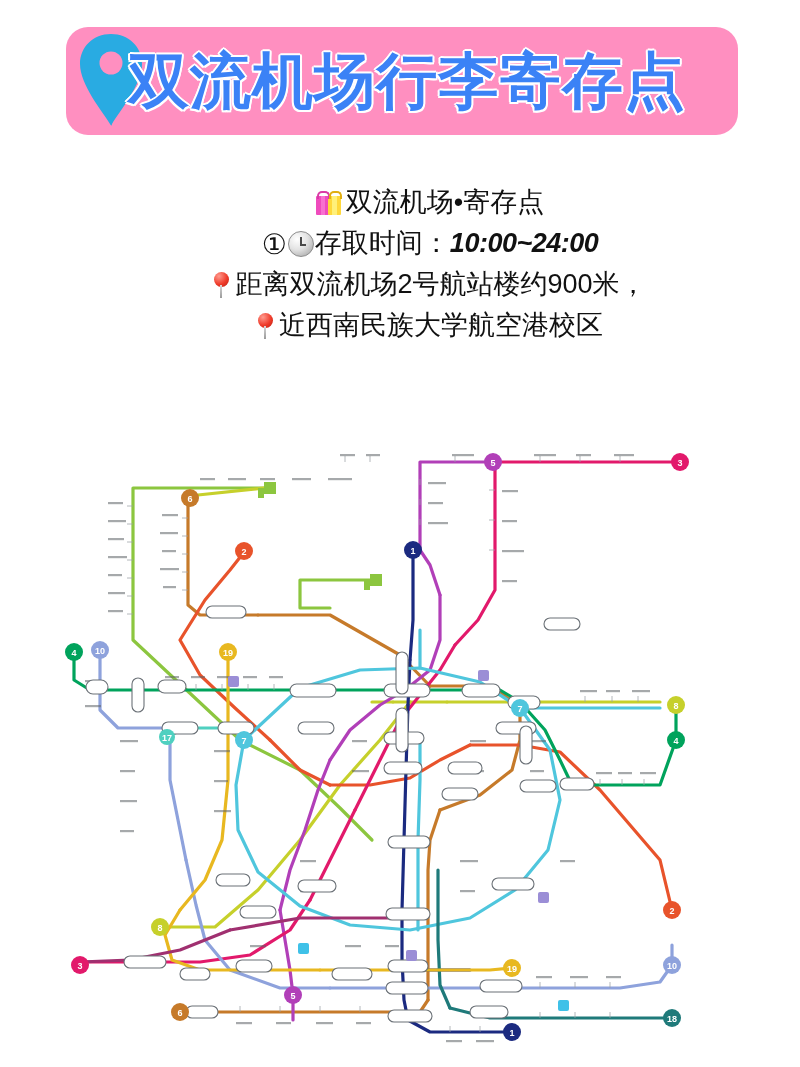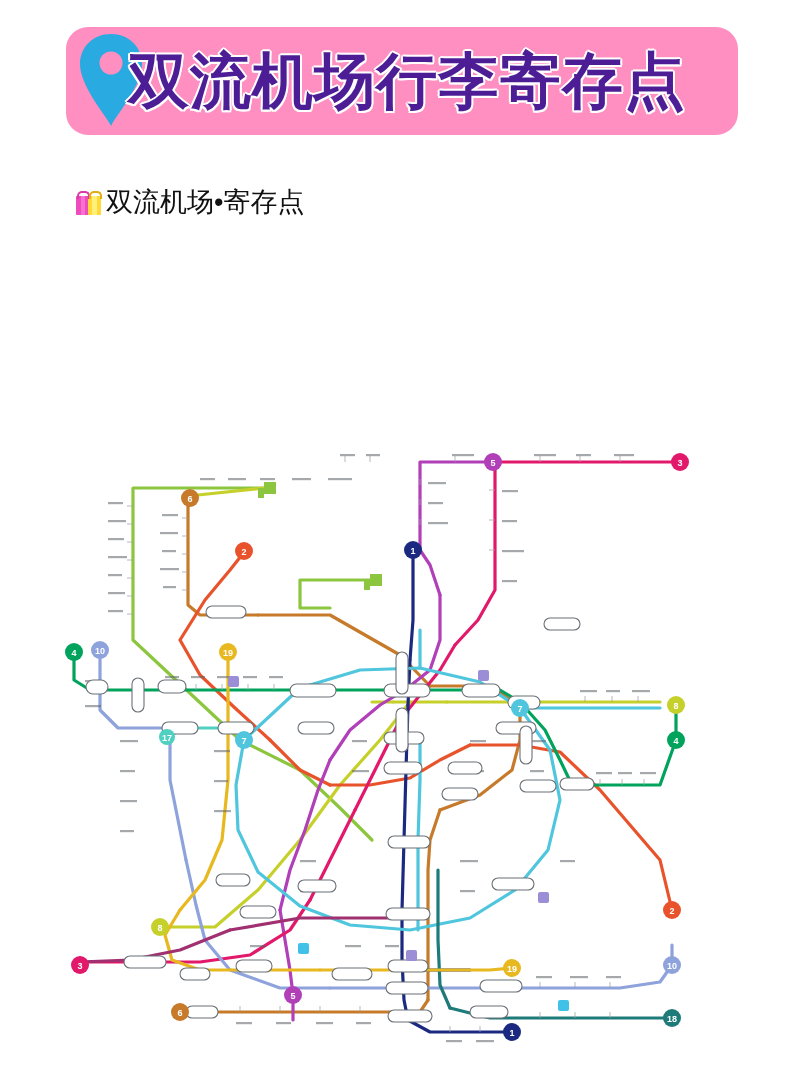--- a/index.html
+++ b/index.html
@@ -26,35 +26,36 @@
     width:78px; height:104px;
     z-index:3;
   }
   #header-title{
     position:absolute;
     left:128px; top:30px;
     width:610px; height:104px;
     display:flex; align-items:center;
     font-size:61px;
     font-weight:bold;
-    color:#4c1d95;
+    color:#3b82f6;
     letter-spacing:1px;
     white-space:nowrap;
     z-index:4;
     text-shadow:
       2px 0 0 #fff, -2px 0 0 #fff, 0 2px 0 #fff, 0 -2px 0 #fff,
       1.5px 1.5px 0 #fff, -1.5px 1.5px 0 #fff, 1.5px -1.5px 0 #fff, -1.5px -1.5px 0 #fff;
   }
 
   
   #info-block{
     position:absolute;
-    left:76px; top:182px;
+    left:70px; top:182px;
     width:720px;
     color:#111;
+    text-align:center;
   }
   .info-line{
     display:block;
     font-size:27px;
     line-height:41px;
     white-space:nowrap;
     color:#111;
   }
   .emoji-bags{
     display:inline-block;
@@ -135,24 +136,37 @@
 <div id="header-title">双流机场行李寄存点</div>
 
 <div id="info-block">
 
   <span class="info-line">
     <span class="emoji-bags">
       <span class="bagA"></span><span class="bagB"></span><i></i><i class="b2"></i>
     </span><span>双流机场•寄存点</span>
   </span>
 
-
-
-
-
+  <span class="info-line">
+    <span class="circnum">①</span><span class="emoji-clock"></span><span>存取时间：</span><span class="t-bold">10:00~24:00</span>
+  </span>
+
+  <span class="info-line">
+    <span class="emoji-pin">
+      <span class="head"></span><span class="needle"></span>
+    </span><span>距离双流机场2号航站楼约900米，</span>
+  </span>
+
+
+
+  <span class="info-line">
+    <span class="emoji-pin">
+      <span class="head"></span><span class="needle"></span>
+    </span><span>近西南民族大学航空港校区</span>
+  </span>
 
 </div>
 
 <div id="metro-map">
 <svg width="800" height="620" viewBox="0 0 800 620" aria-hidden="true">
   <rect x="0" y="0" width="800" height="620" fill="#ffffff"></rect>
 
   <g fill="none" stroke-linecap="round" stroke-linejoin="round" stroke-width="3.2">
 
     <g stroke="#8CC63F">

